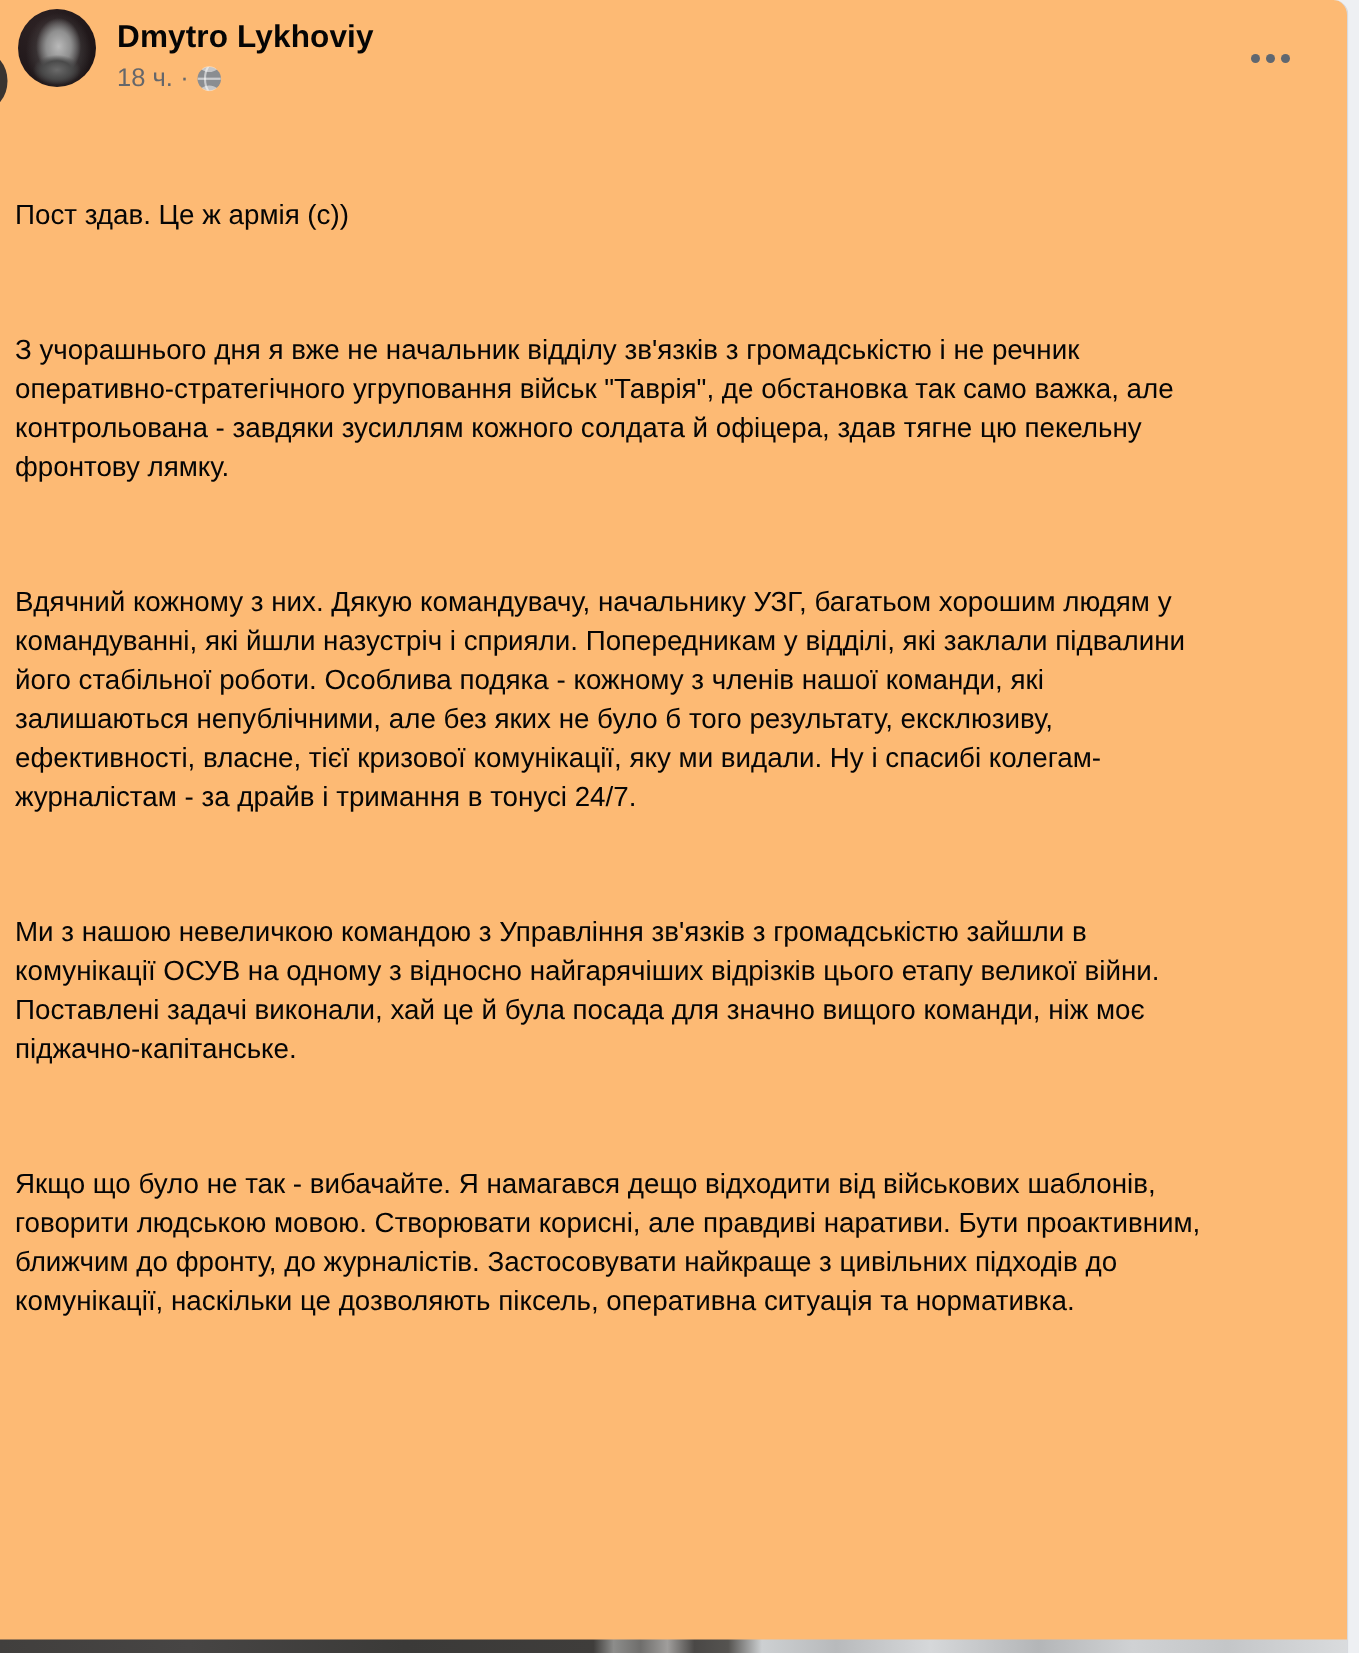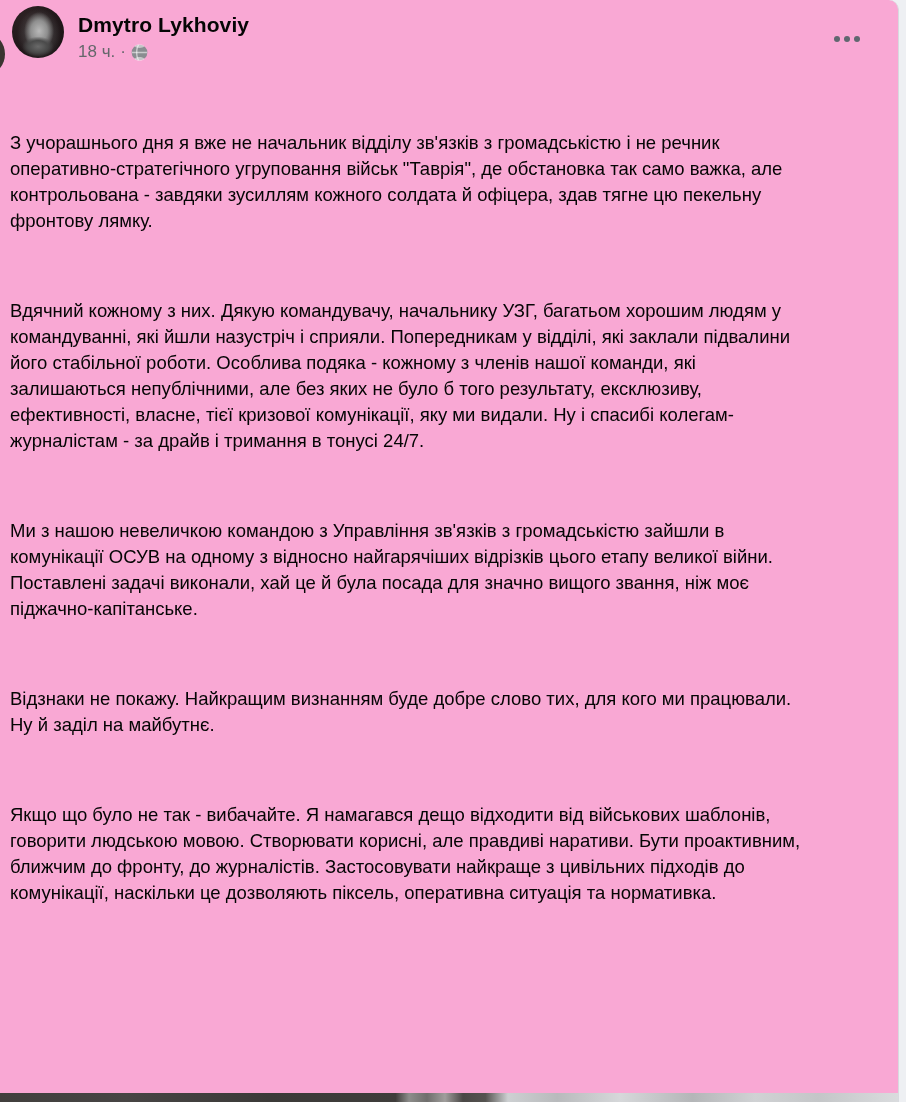--- a/index.html
+++ b/index.html
@@ -6,21 +6,21 @@
   html, body {
     width: 906px; height: 1102px;
     font-family: "Liberation Sans", "DejaVu Sans", sans-serif;
     background: #eef0f3;
     overflow: hidden;
   }
   .post-card {
     position: absolute;
     left: 0; top: 0;
     width: 899px; height: 1102px;
-    background: #f9a8d4;
+    background: #fdba74;
     border-right: 1px solid #d8dadf;
     border-top-right-radius: 10px;
     overflow: hidden;
   }
   
   .edge-sliver {
     position: absolute;
     left: -26px; top: 35px;
     width: 31px; height: 38px;
     border-radius: 50%;
@@ -122,36 +122,35 @@
     <button class="more-btn">
       <span style="display:flex;gap:4px;">
         <span class="dot"></span>
           <span class="dot"></span>
           <span class="dot"></span>
       </span>
     </button>
   </div>
 
   <div class="post-body">
+    <p>Пост здав. Це ж армія (с))</p>
     <p>З учорашнього дня я вже не начальник відділу зв'язків з громадськістю і не речник
 оперативно-стратегічного угруповання військ "Таврія", де обстановка так само важка, але
 контрольована - завдяки зусиллям кожного солдата й офіцера, здав тягне цю пекельну
 фронтову лямку.</p>
     <p>Вдячний кожному з них. Дякую командувачу, начальнику УЗГ, багатьом хорошим людям у
 командуванні, які йшли назустріч і сприяли. Попередникам у відділі, які заклали підвалини
 його стабільної роботи. Особлива подяка - кожному з членів нашої команди, які
 залишаються непублічними, але без яких не було б того результату, ексклюзиву,
 ефективності, власне, тієї кризової комунікації, яку ми видали. Ну і спасибі колегам-
 журналістам - за драйв і тримання в тонусі 24/7.</p>
     <p>Ми з нашою невеличкою командою з Управління зв'язків з громадськістю зайшли в
 комунікації ОСУВ на одному з відносно найгарячіших відрізків цього етапу великої війни.
-Поставлені задачі виконали, хай це й була посада для значно вищого звання, ніж моє
+Поставлені задачі виконали, хай це й була посада для значно вищого команди, ніж моє
 піджачно-капітанське.</p>
-    <p>Відзнаки не покажу. Найкращим визнанням буде добре слово тих, для кого ми працювали.
-Ну й заділ на майбутнє.</p>
     <p>Якщо що було не так - вибачайте. Я намагався дещо відходити від військових шаблонів,
 говорити людською мовою. Створювати корисні, але правдиві наративи. Бути проактивним,
 ближчим до фронту, до журналістів. Застосовувати найкраще з цивільних підходів до
 комунікації, наскільки це дозволяють піксель, оперативна ситуація та нормативка.</p>
     
     
     
     
   </div>
 

